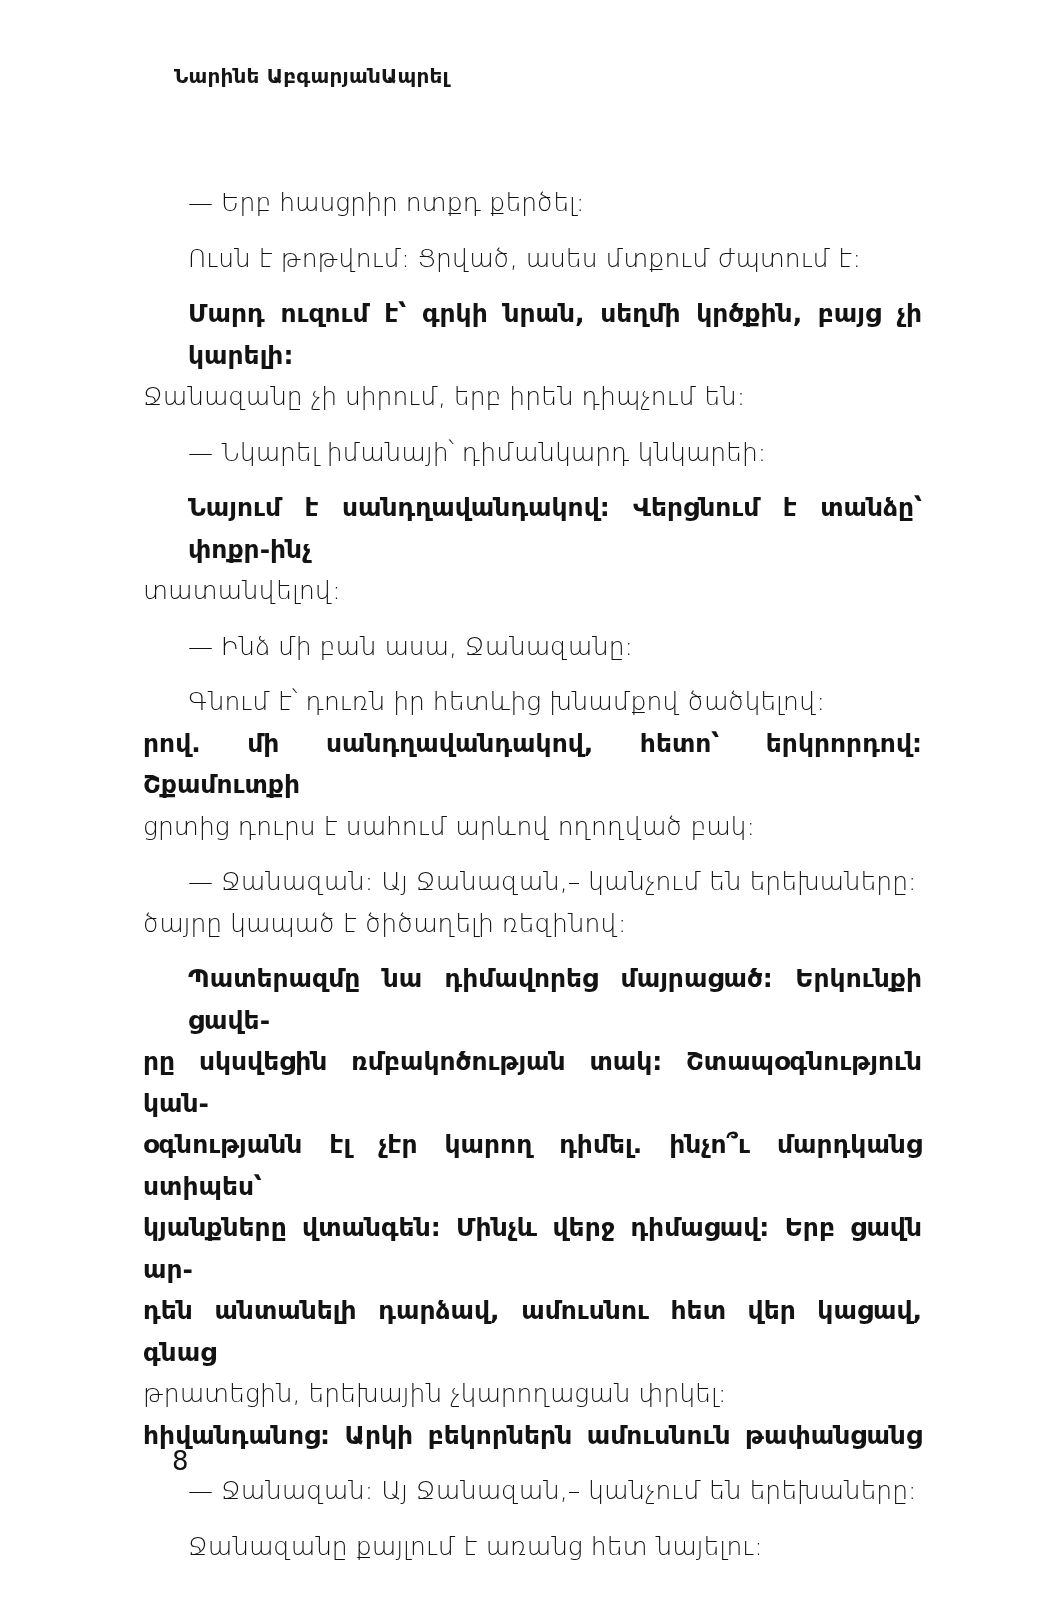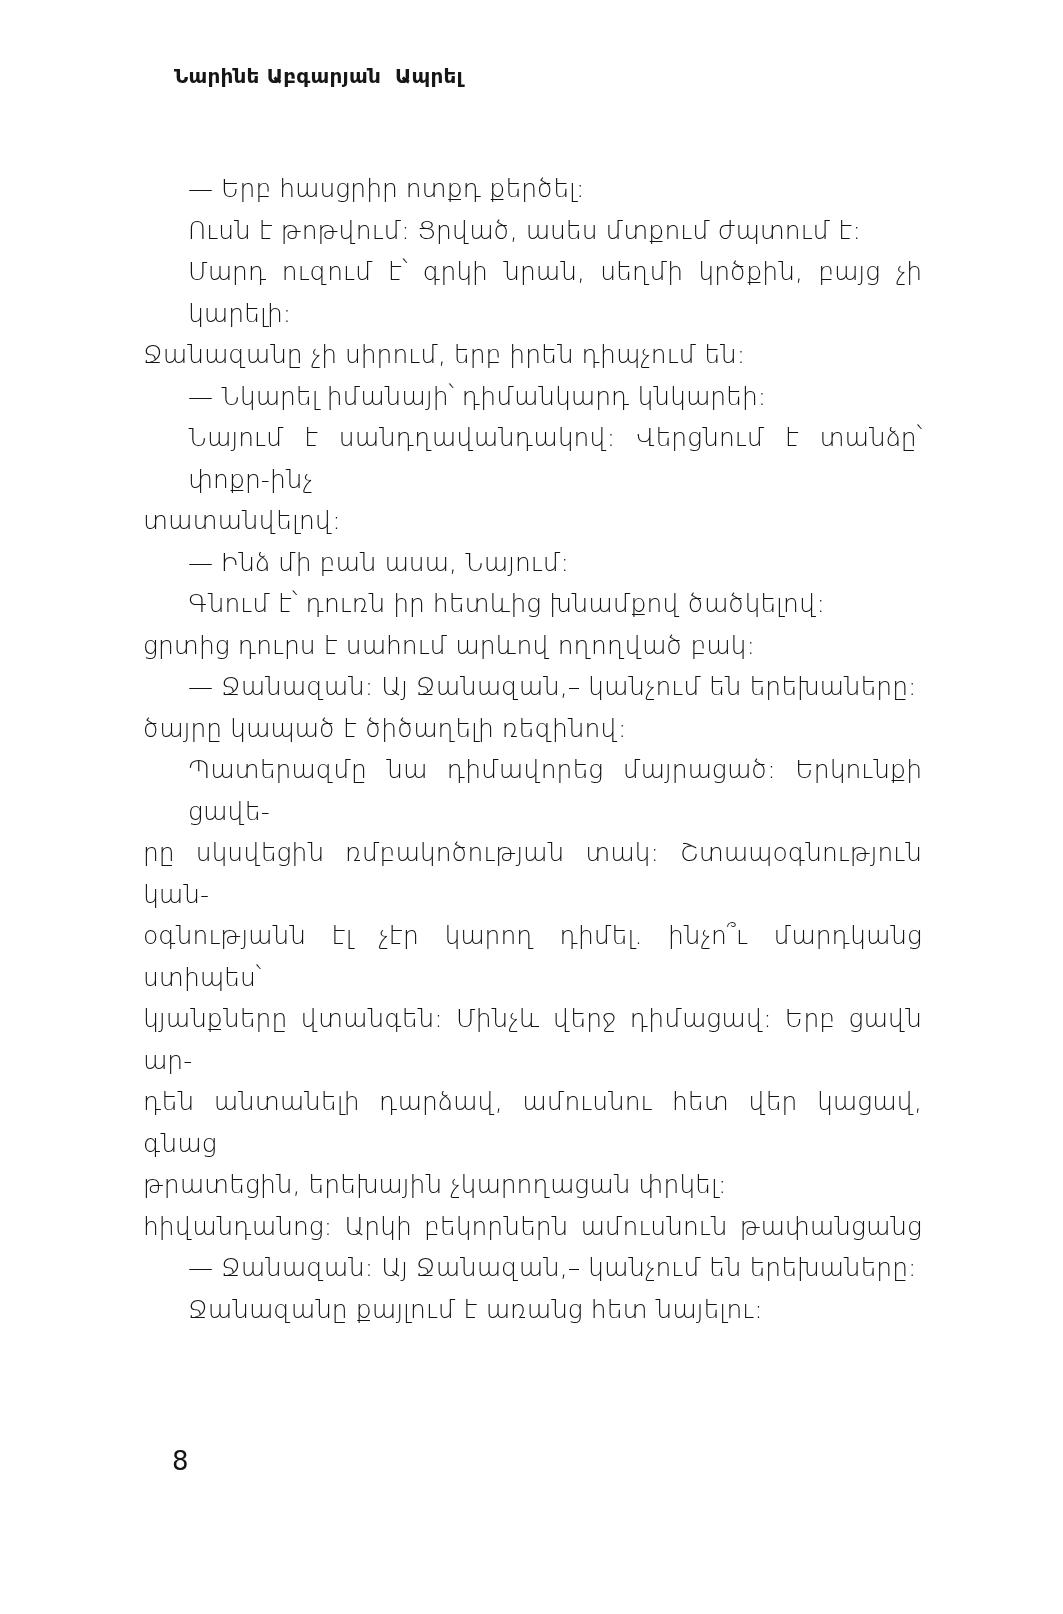--- a/index.html
+++ b/index.html
@@ -23,42 +23,43 @@
     font-size: 20px;
     letter-spacing: 0.2px;
     white-space: nowrap;
     color: #161616;
   }
   .running-header .author {
     font-weight: 700;
   }
   .running-header .book-title {
     font-weight: 700;
-    margin-left: 14px;
   }
   .text-body {
     position: absolute;
     left: 143px;
     top: 168px;
     width: 779px;
     font-size: 25px;
     line-height: 41.5px;
     font-weight: 300;
     color: #131313;
   }
   .line {
     text-align: left;
     min-height: 41.5px;
   }
   .line.indent {
     padding-left: 45px;
+    margin-top: 14px;
   }
   .line.fill {
     text-align: justify;
     text-align-last: justify;
+    font-weight: bold;
   }
   .page-number {
     position: absolute;
     left: 172px;
     top: 1446px;
     font-size: 26px;
     color: #131313;
   }
 </style>
 </head>
@@ -71,22 +72,23 @@
   </div>
 
   <div class="text-body">
       <div class="line indent">— Երբ հասցրիր ոտքդ քերծել:</div>
       <div class="line indent">Ուսն է թոթվում: Ցրված, ասես մտքում ժպտում է:</div>
       <div class="line indent fill">Մարդ ուզում է՝ գրկի նրան, սեղմի կրծքին, բայց չի կարելի:</div>
       <div class="line">Ջանազանը չի սիրում, երբ իրեն դիպչում են:</div>
       <div class="line indent">— Նկարել իմանայի՝ դիմանկարդ կնկարեի:</div>
       <div class="line indent fill">Նայում է սանդղավանդակով: Վերցնում է տանձը՝ փոքր-ինչ</div>
       <div class="line">տատանվելով:</div>
-      <div class="line indent">— Ինձ մի բան ասա, Նայում:</div>
+      <div class="line indent">— Ինձ մի բան ասա, Ջանազանը:</div>
       <div class="line indent">Գնում է՝ դուռն իր հետևից խնամքով ծածկելով:</div>
+      <div class="line fill">րով. մի սանդղավանդակով, հետո՝ երկրորդով: Շքամուտքի</div>
       <div class="line">ցրտից դուրս է սահում արևով ողողված բակ:</div>
       <div class="line indent">— Ջանազան: Այ Ջանազան,– կանչում են երեխաները:</div>
       <div class="line">ծայրը կապած է ծիծաղելի ռեզինով:</div>
       <div class="line indent fill">Պատերազմը նա դիմավորեց մայրացած: Երկունքի ցավե-</div>
       <div class="line fill">րը սկսվեցին ռմբակոծության տակ: Շտապօգնություն կան-</div>
       <div class="line fill">օգնությանն էլ չէր կարող դիմել. ինչո՞ւ մարդկանց ստիպես՝</div>
       <div class="line fill">կյանքները վտանգեն: Մինչև վերջ դիմացավ: Երբ ցավն ար-</div>
       <div class="line fill">դեն անտանելի դարձավ, ամուսնու հետ վեր կացավ, գնաց</div>
       <div class="line">թրատեցին, երեխային չկարողացան փրկել:</div>
       <div class="line fill">հիվանդանոց: Արկի բեկորներն ամուսնուն թափանցանց</div>

